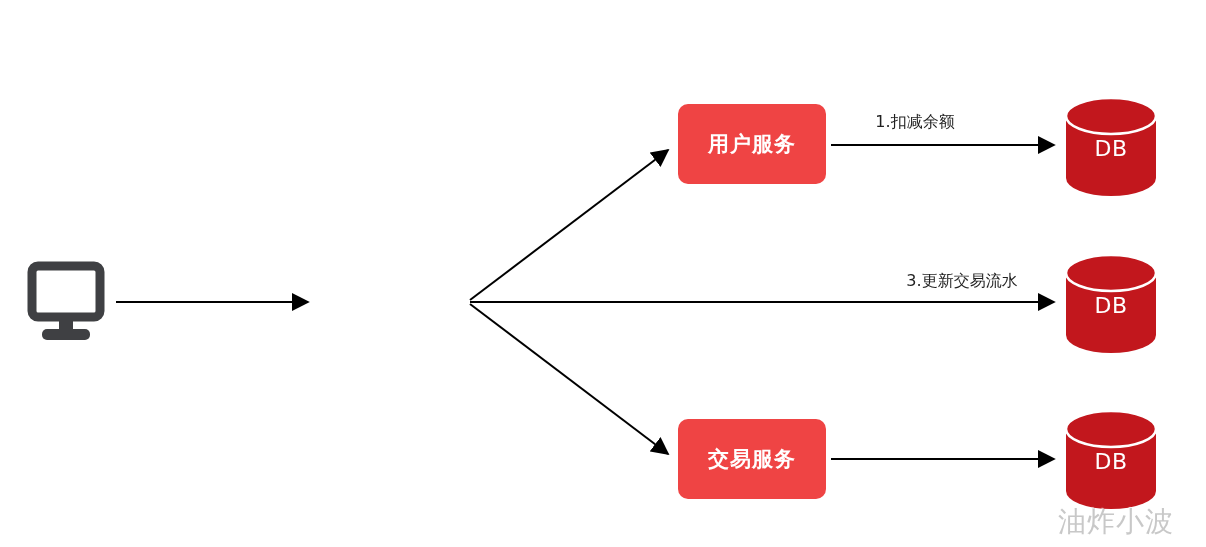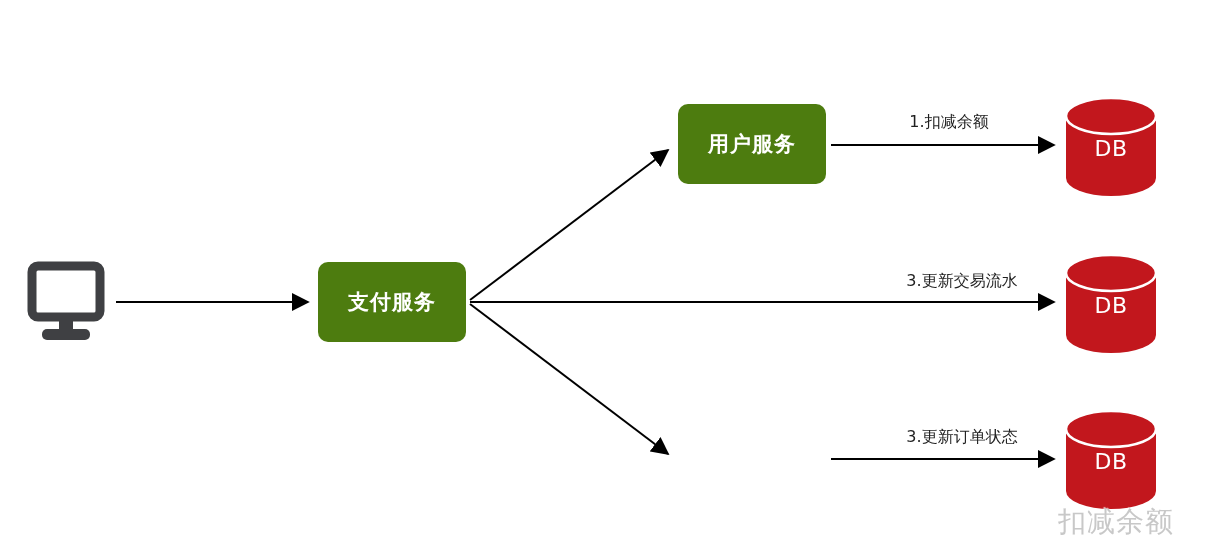--- a/index.html
+++ b/index.html
@@ -18,21 +18,21 @@
     position: absolute;
     left: 0; top: 0;
     width: 1206px; height: 547px;
     pointer-events: none;
   }
 
   .service-node {
     position: absolute;
     width: 148px;
     height: 80px;
-    background: #4d7c0f;
+    background: #ef4444;
     border-radius: 10px;
     display: flex;
     align-items: center;
     justify-content: center;
   }
   .service-node .service-label {
     color: #ffffff;
     font-size: 21px;
     font-weight: bold;
     letter-spacing: 1px;
@@ -68,21 +68,21 @@
   .db-3 { left: 1064px; top: 409px; }
 
   .edge-label {
     position: absolute;
     width: 220px;
     text-align: center;
     font-size: 16px;
     color: #1f1f1f;
     white-space: nowrap;
   }
-  .edge-label-1 { left: 839px; top: 112px; }
+  .edge-label-1 { left: 805px; top: 112px; }
   .edge-label-2 { left: 852px; top: 271px; }
   .edge-label-3 { left: 852px; top: 427px; }
 
   .watermark {
     position: absolute;
     left: 1058px; top: 503px;
     font-size: 28px;
     color: rgba(195,195,195,0.92);
     text-shadow: 1px 1px 1px rgba(255,255,255,0.9), -1px -1px 1px rgba(255,255,255,0.7);
     white-space: nowrap;
@@ -107,25 +107,25 @@
     <line x1="831" y1="145" x2="1054" y2="145" stroke="#000000" stroke-width="2" marker-end="url(#arrowhead)"></line>
     <line x1="831" y1="459" x2="1054" y2="459" stroke="#000000" stroke-width="2" marker-end="url(#arrowhead)"></line>
   </svg>
 
   <svg class="client-icon" viewBox="0 0 78 80" xmlns="http://www.w3.org/2000/svg">
     <rect x="5" y="5" width="68" height="51" rx="6" fill="#ffffff" stroke="#3F4043" stroke-width="9"></rect>
     <rect x="32" y="58" width="14" height="12" fill="#3F4043"></rect>
     <rect x="15" y="68" width="48" height="11" rx="5" fill="#3F4043"></rect>
   </svg>
 
-  <div class="service-node node-payment">
-    <span class="service-label">支付服务</span>
-  </div>
   <div class="service-node node-user">
     <span class="service-label">用户服务</span>
+  </div>
+  <div class="service-node node-trade">
+    <span class="service-label">交易服务</span>
   </div>
 
   <div class="db-node db-1">
     <svg viewBox="0 0 94 100" width="94" height="100" xmlns="http://www.w3.org/2000/svg">
       <path d="M2,20 V82 A45,18 0 0 0 92,82 V20 Z" fill="#C2171D"></path>
       <ellipse cx="47" cy="20" rx="45" ry="18" fill="#C2171D" stroke="#ffffff" stroke-width="2.5"></ellipse>
     </svg>
     <span class="db-label">DB</span>
   </div>
   <div class="db-node db-2">
@@ -138,17 +138,16 @@
   <div class="db-node db-3">
     <svg viewBox="0 0 94 100" width="94" height="100" xmlns="http://www.w3.org/2000/svg">
       <path d="M2,20 V82 A45,18 0 0 0 92,82 V20 Z" fill="#C2171D"></path>
       <ellipse cx="47" cy="20" rx="45" ry="18" fill="#C2171D" stroke="#ffffff" stroke-width="2.5"></ellipse>
     </svg>
     <span class="db-label">DB</span>
   </div>
 
   <div class="edge-label edge-label-1">1.扣减余额</div>
   <div class="edge-label edge-label-2">3.更新交易流水</div>
-  <div class="edge-label edge-label-3">3.更新订单状态</div>
 
-  <div class="watermark">扣减余额</div>
+  <div class="watermark">油炸小波</div>
 
 </div>
 
 </body></html>

